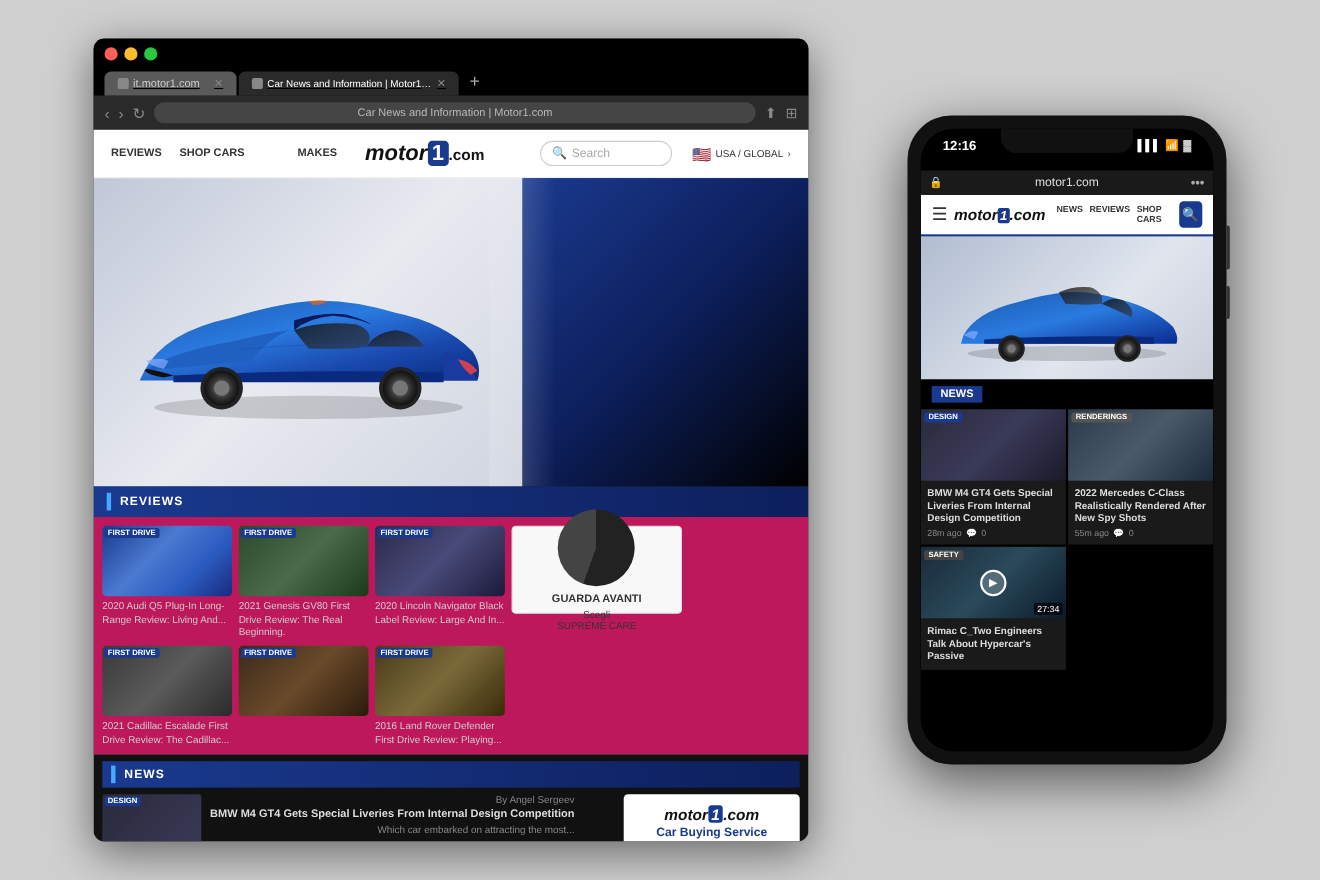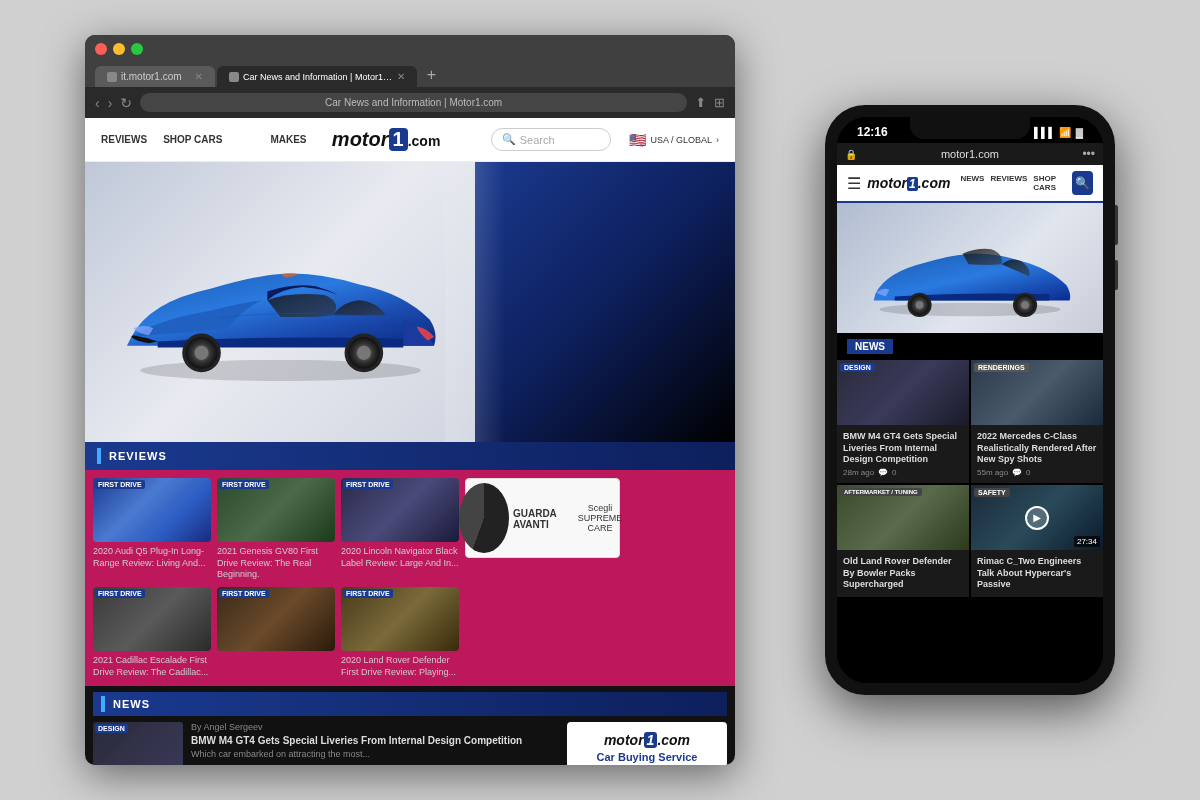--- a/index.html
+++ b/index.html
@@ -32,23 +32,24 @@
       background: #2a2a2a;
       border-radius: 10px;
       overflow: hidden;
       box-shadow: 0 10px 40px rgba(0,0,0,0.5);
       display: flex;
       flex-direction: column;
       position: relative;
     }
 
     .browser-chrome {
-      background: #404040;
+      background: #000000;
       padding: 8px 10px 0;
       flex-shrink: 0;
+      text-decoration: underline;
     }
 
     .browser-traffic-lights {
       display: flex;
       gap: 6px;
       margin-bottom: 8px;
     }
 
     .traffic-light {
       width: 12px;
@@ -321,21 +322,21 @@
       background: #f8f8f8;
       border: 1px solid #ddd;
       display: flex;
       align-items: center;
       justify-content: center;
       border-radius: 4px;
     }
 
     .ad-inner {
       display: flex;
-      flex-direction: row;
+      flex-direction: column;
       align-items: center;
       font-size: 11px;
       color: #333;
       gap: 4px;
     }
 
     .ad-circle {
       width: 70px;
       height: 70px;
       border-radius: 50%;
@@ -386,21 +387,21 @@
       overflow: hidden;
       display: flex;
       flex-direction: column;
     }
 
     .phone-status-bar {
       background: #000;
       display: flex;
       align-items: center;
       justify-content: space-between;
-      padding: 8px 20px 4px;
+      padding: 8px 20px 16px;
       flex-shrink: 0;
     }
 
     .phone-time {
       color: #fff;
       font-size: 12px;
       font-weight: bold;
     }
 
     .phone-icons {
@@ -822,33 +823,33 @@
           <div class="review-card">
             <div class="review-thumb car-gradient-4">
               <span class="review-badge">FIRST DRIVE</span>
             </div>
           </div>
 
           <div class="review-card">
             <div class="review-thumb car-gradient-6">
               <span class="review-badge">FIRST DRIVE</span>
             </div>
-            <div class="review-title">2020 Land Rover Defender First Drive Review: Playing...</div>
+            <div class="review-title">2016 Land Rover Defender First Drive Review: Playing...</div>
           </div>
         </div>
       </div>
 
       <div style="background:#111; flex:1; display:flex; flex-direction:column; padding:6px 8px; gap:6px;">
         <div class="section-header" style="padding:4px 8px;">
           <span class="section-header-accent"></span>
           <span style="font-size:11px; font-weight:bold; letter-spacing:1px;">NEWS</span>
         </div>
         <div style="display:flex; gap:8px;">
 
-          <div style="display:flex; gap:8px; flex:1;">
+          <div style="display:flex; gap:8px; flex:1;text-align:right;">
             <div style="width:90px; height:60px; flex-shrink:0; background: linear-gradient(135deg,#2a2a3a,#3a3a5a); border-radius:3px; overflow:hidden; position:relative;">
               <div style="position:absolute;top:2px;left:2px;background:#1a3a8f;color:#fff;font-size:7px;padding:1px 3px;border-radius:2px;font-weight:bold;">DESIGN</div>
             </div>
             <div>
               <div style="color:#888; font-size:9px; margin-bottom:2px;">By Angel Sergeev</div>
               <div style="color:#ddd; font-size:10px; font-weight:bold; line-height:1.3;">BMW M4 GT4 Gets Special Liveries From Internal Design Competition</div>
               <div style="color:#888; font-size:9px; margin-top:2px;">Which car embarked on attracting the most...</div>
             </div>
           </div>
 
@@ -958,28 +959,20 @@
             <div class="mobile-card-content">
               <div class="mobile-card-title">2022 Mercedes C-Class Realistically Rendered After New Spy Shots</div>
               <div class="mobile-card-meta">
                 <span>55m ago</span>
                 <span class="comment-icon">💬</span>
                 <span>0</span>
               </div>
             </div>
           </div>
 
-          <div class="mobile-news-card">
-            <div class="mobile-card-thumb" style="background: linear-gradient(135deg, #3a4a2a 0%, #5a6a4a 50%, #2a3a1a 100%);">
-              <span class="mobile-card-badge dark" style="background:#444; font-size:6px;">AFTERMARKET / TUNING</span>
-            </div>
-            <div class="mobile-card-content">
-              <div class="mobile-card-title">Old Land Rover Defender By Bowler Packs Supercharged</div>
-            </div>
-          </div>
 
           <div class="mobile-news-card">
             <div class="mobile-card-thumb" style="background: linear-gradient(135deg, #1a2a3a 0%, #2a4a5a 50%, #0a1a2a 100%); position:relative;">
               <span class="mobile-card-badge dark" style="background:#444;">SAFETY</span>
               <div class="play-btn-overlay">▶</div>
               <div class="video-overlay">27:34</div>
             </div>
             <div class="mobile-card-content">
               <div class="mobile-card-title">Rimac C_Two Engineers Talk About Hypercar's Passive</div>
             </div>

